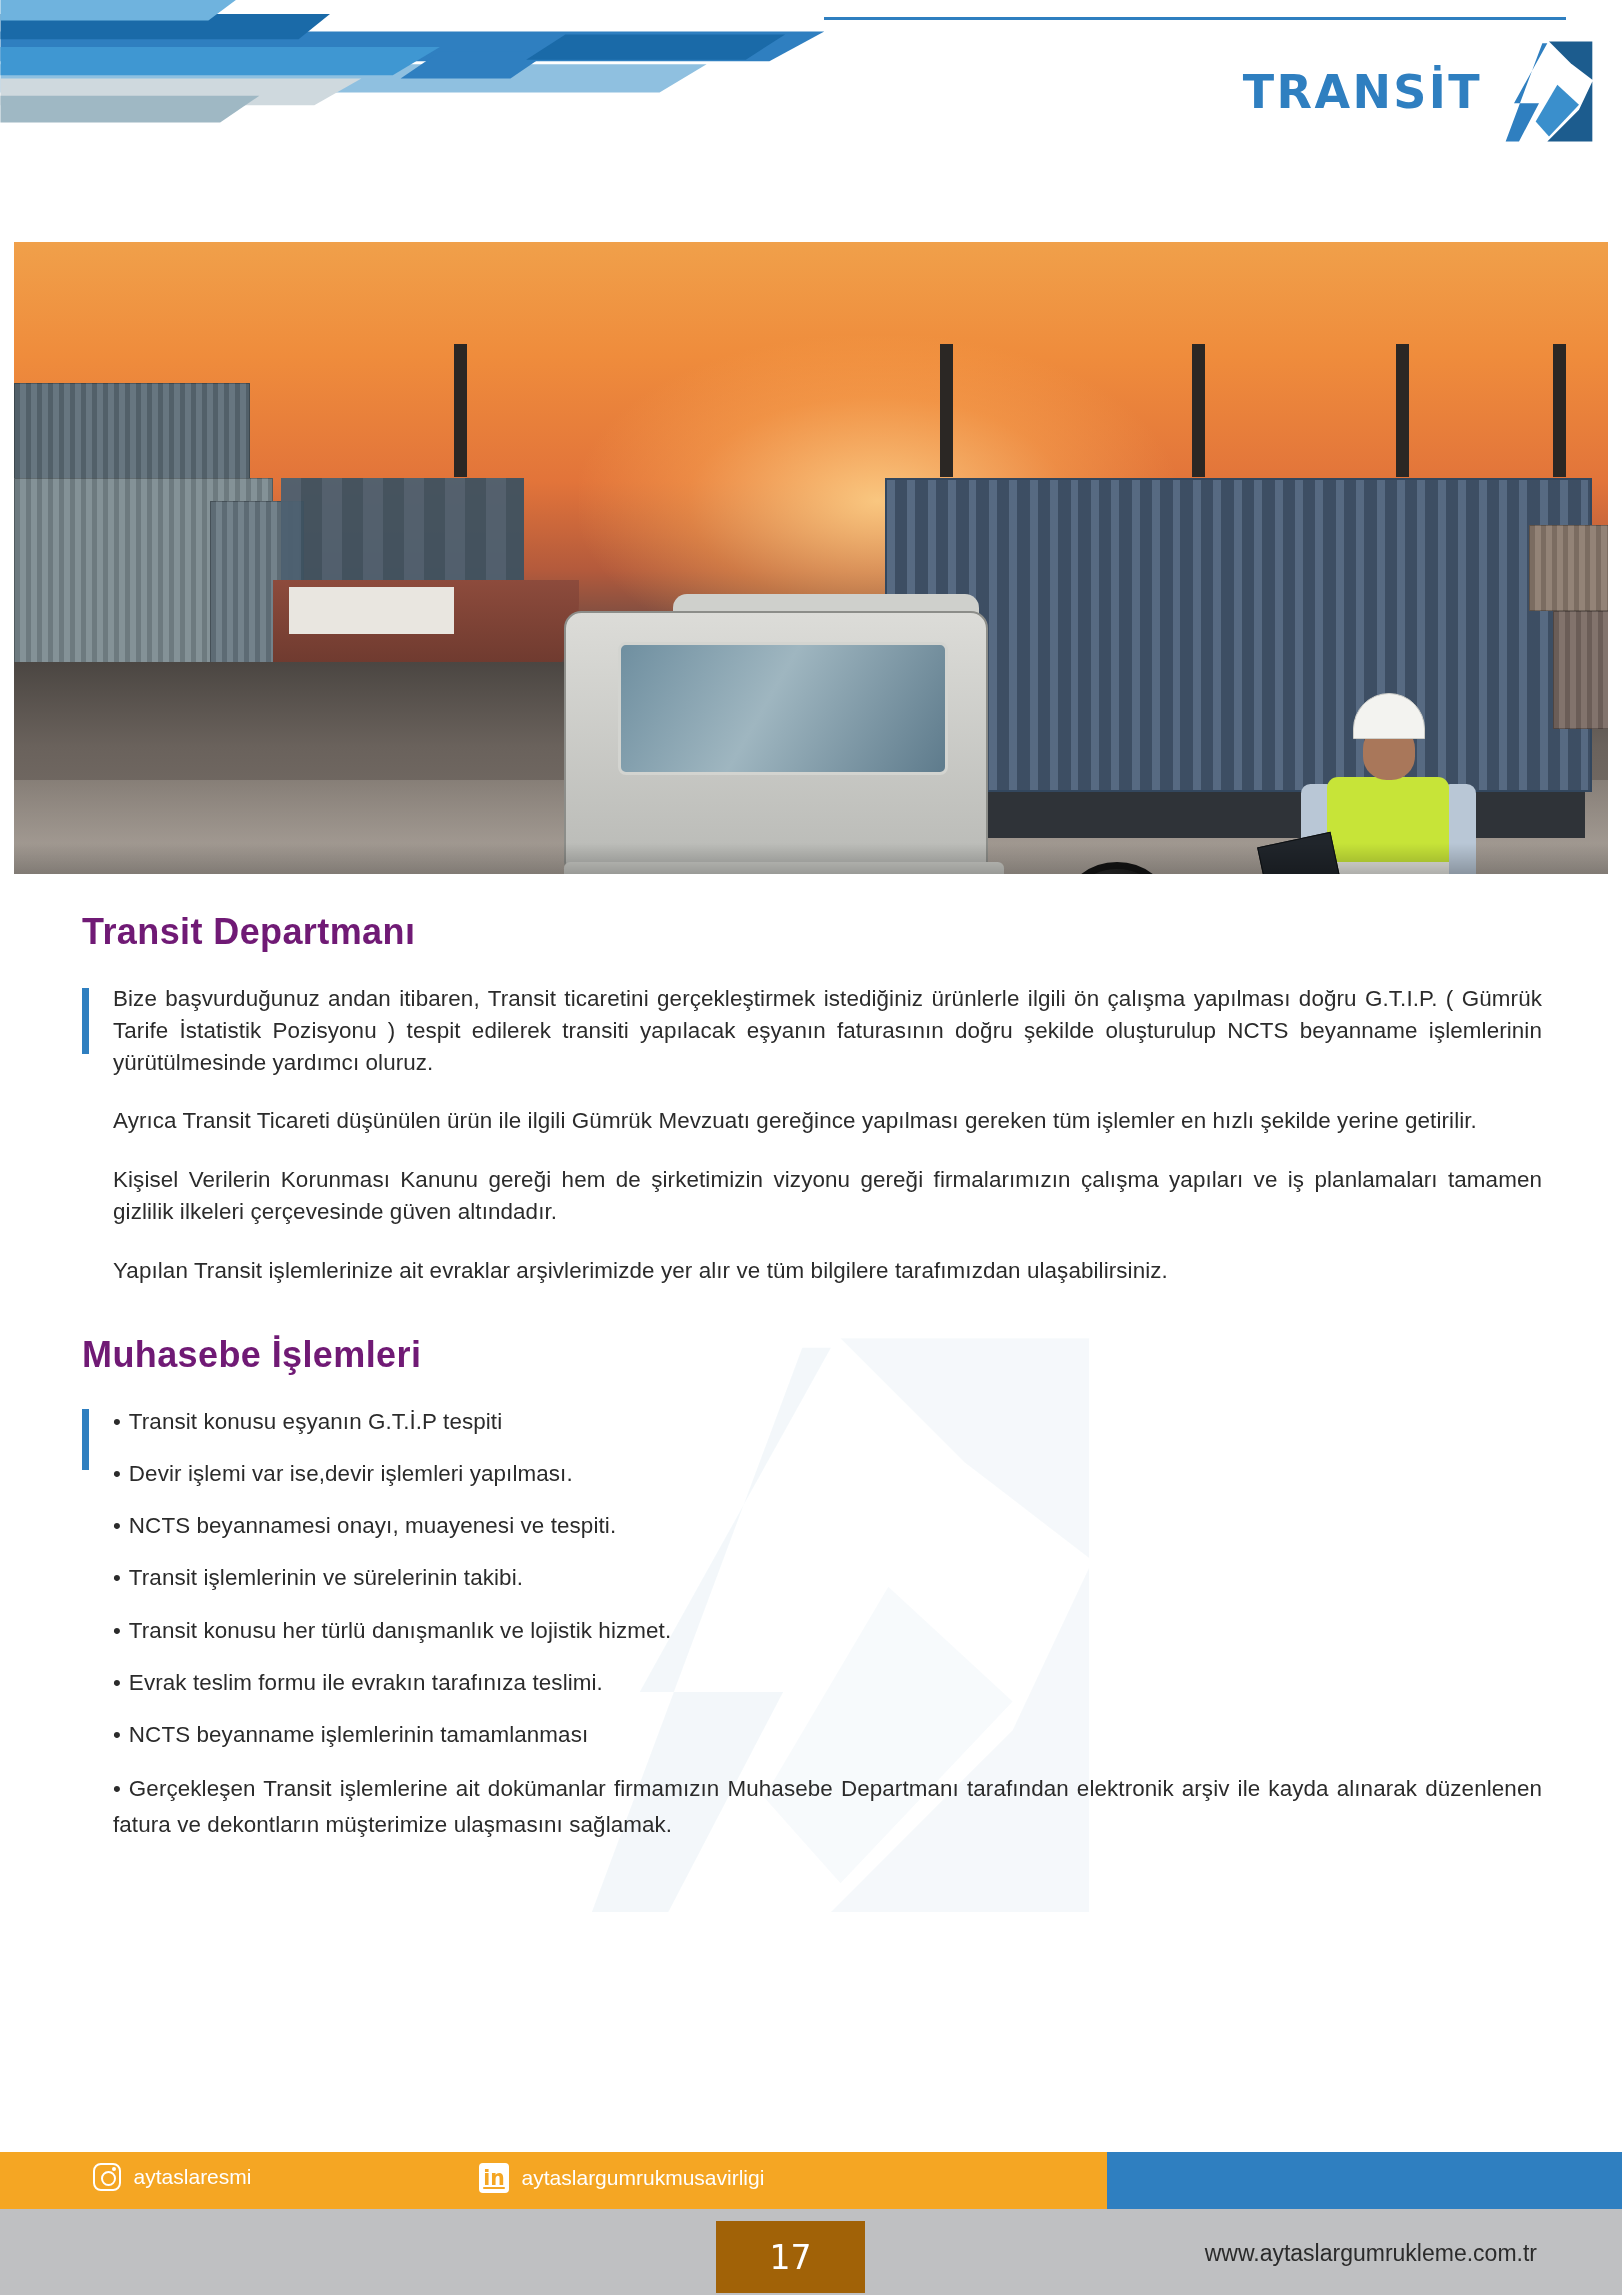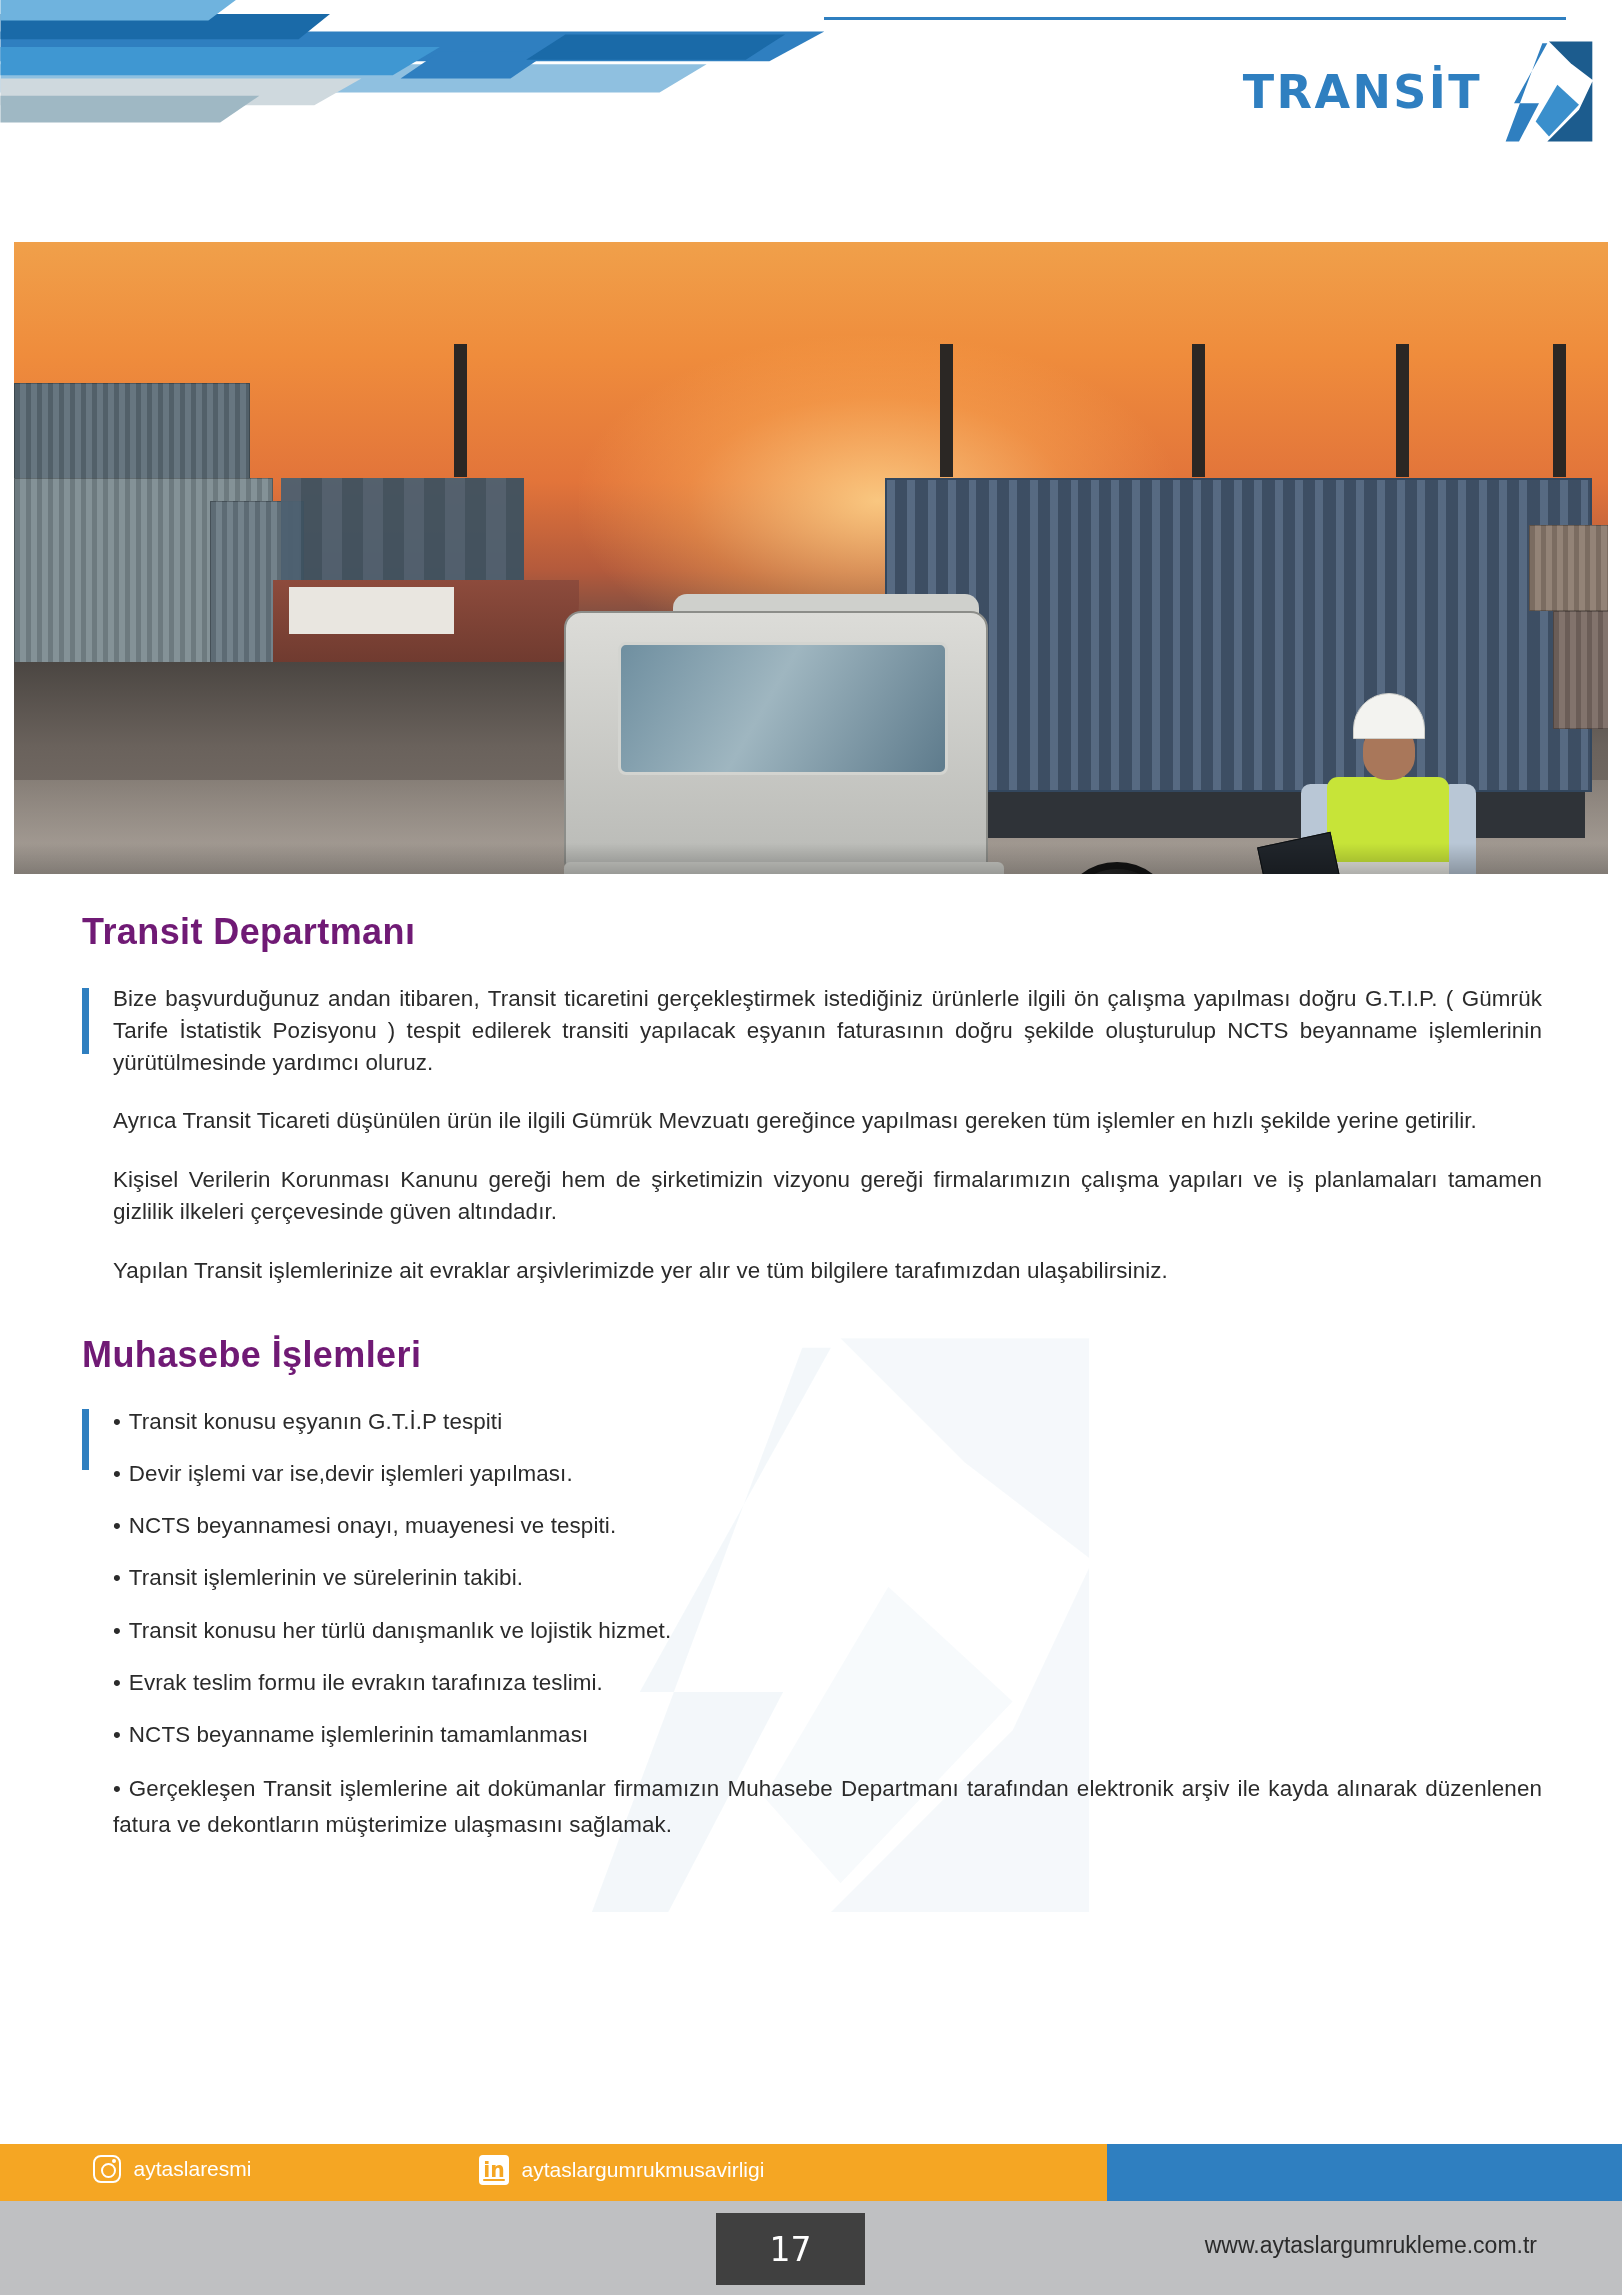--- a/index.html
+++ b/index.html
@@ -272,21 +272,21 @@
     font-size: 22.4px;
     color: #2b2b2b;
     margin-bottom: 20.4px;
     line-height: 1.42;
     text-align: justify;
     letter-spacing: 0.1px;
   }
   ul.tasks li .dot { margin-right: 7.9px; }
 
   
-  .footer { position: absolute; left: 0; bottom: 12px; width: 1623px; height: 139px; margin-top: 44px; }
+  .footer { position: absolute; left: 0; bottom: 4px; width: 1623px; height: 139px; margin-top: 44px; }
   .footer-orange {
     position: absolute; left: 0; top: 0;
     width: 1107px; height: 57px;
     background: #f5a623;
   }
   .footer-orange:after {
     content: "";
     position: absolute; right: -57px; top: 0;
     width: 0; height: 0;
     border-left: 57px solid #f5a623;
@@ -329,21 +329,21 @@
     font-weight: bold; font-size: 20.4px;
     display: flex; align-items: center; justify-content: center;
     border-radius: 3.9px;
     font-family: "DejaVu Sans", sans-serif;
     text-decoration: underline;
   }
   .page-num {
     position: absolute;
     left: 716px; top: 69px;
     width: 149px; height: 72px;
-    background: #404040;
+    background: #a16207;
     color: #fff;
     font-size: 33px;
     display: flex; align-items: center; justify-content: center;
     font-family: "DejaVu Sans", sans-serif;
   }
   .footer-url {
     position: absolute;
     right: 86px; top: 88px;
     font-size: 23px;
     color: #2b2b2b;

